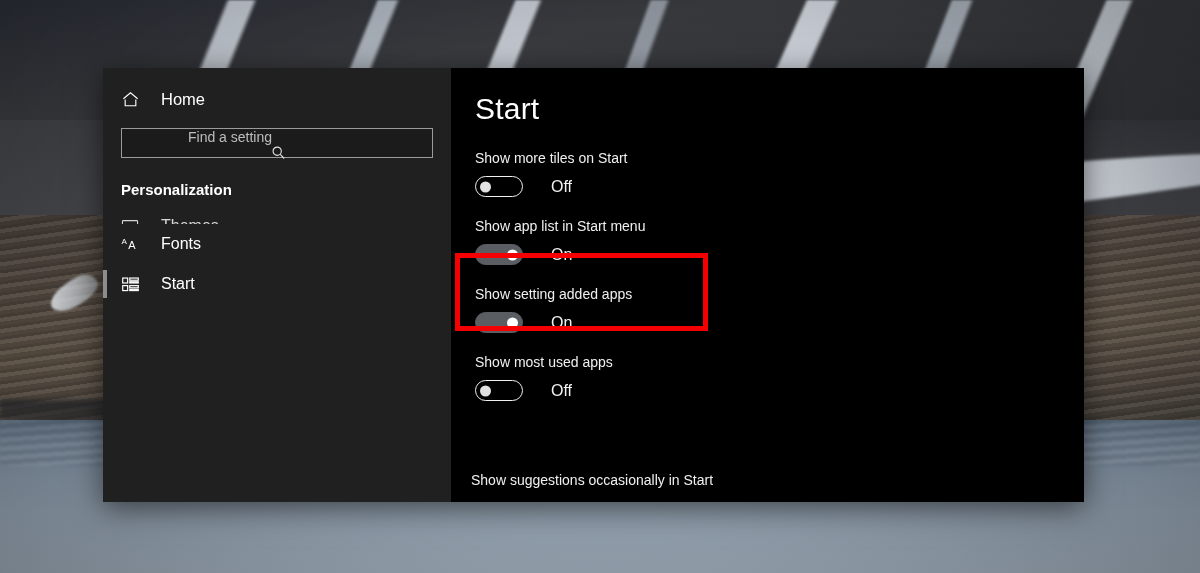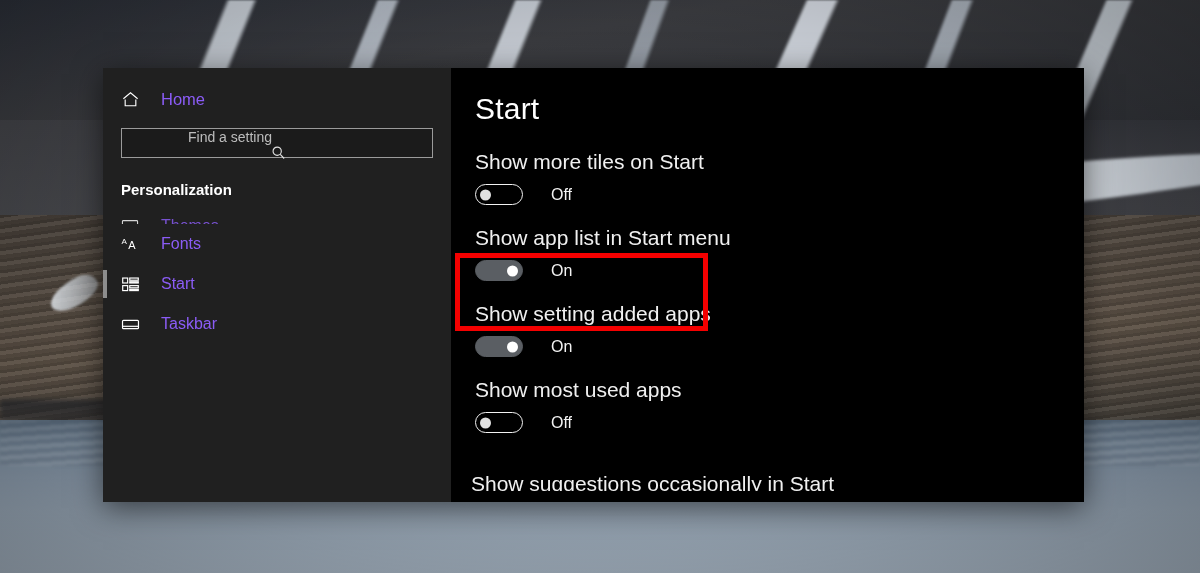--- a/index.html
+++ b/index.html
@@ -165,21 +165,21 @@
     padding-left: 18px;
   }
   .nav-row .ico {
     width: 26px;
     display: flex; align-items: center; justify-content: flex-start;
     color: #ffffff;
   }
   .nav-row .lbl {
     margin-left: 14px;
     font-size: 16px;
-    color: #8b5cf6;
+    color: #ffffff;
   }
   .home-row { height: 42px; margin-bottom: 8px; }
   .home-row .lbl { font-size: 16.5px; }
 
   .searchbox {
     margin: 2px 18px 0 18px;
     height: 30px;
     background: #1b1b1b;
     border: 1px solid #9b9b9b;
     display: flex; align-items: center;
@@ -234,21 +234,21 @@
     overflow: hidden;
   }
   .page-title {
     font-size: 30px;
     color: #ffffff;
     margin-bottom: 24px;
     letter-spacing: .2px;
   }
   .setting-block { margin-bottom: 21px; }
   .setting-label {
-    font-size: 21px;
+    font-size: 14px;
     color: #f0f0f0;
     margin-bottom: 10px;
   }
   .toggle-line { display: flex; align-items: center; }
   .switch {
     position: relative;
     width: 48px; height: 21px;
     border-radius: 11px;
     flex: 0 0 48px;
   }
@@ -370,29 +370,20 @@
                 <rect x="9.2" y="3.2" width="9" height="2.3"></rect>
                 <rect x="9.2" y="7.1" width="9" height="1.3"></rect>
                 <rect x="1.8" y="11.2" width="5.2" height="5.2"></rect>
                 <rect x="9.2" y="11.2" width="9" height="2.3"></rect>
                 <rect x="9.2" y="15.1" width="9" height="1.3"></rect>
               </svg>
             </span>
             <span class="lbl">Start</span>
           </div>
 
-          <div class="nav-row">
-            <span class="ico">
-              <svg width="19" height="19" viewBox="0 0 20 20" fill="none" stroke="currentColor" stroke-width="1.25">
-                <rect x="1.6" y="5.6" width="16.8" height="8.8" rx="1"></rect>
-                <path d="M1.6 11.9h16.8"></path>
-              </svg>
-            </span>
-            <span class="lbl">Taskbar</span>
-          </div>
 
         </div>
       </div>
 
       <div class="content">
         <div class="page-title">Start</div>
 
         <div class="setting-block">
           <div class="setting-label">Show more tiles on Start</div>
           <div class="toggle-line">

